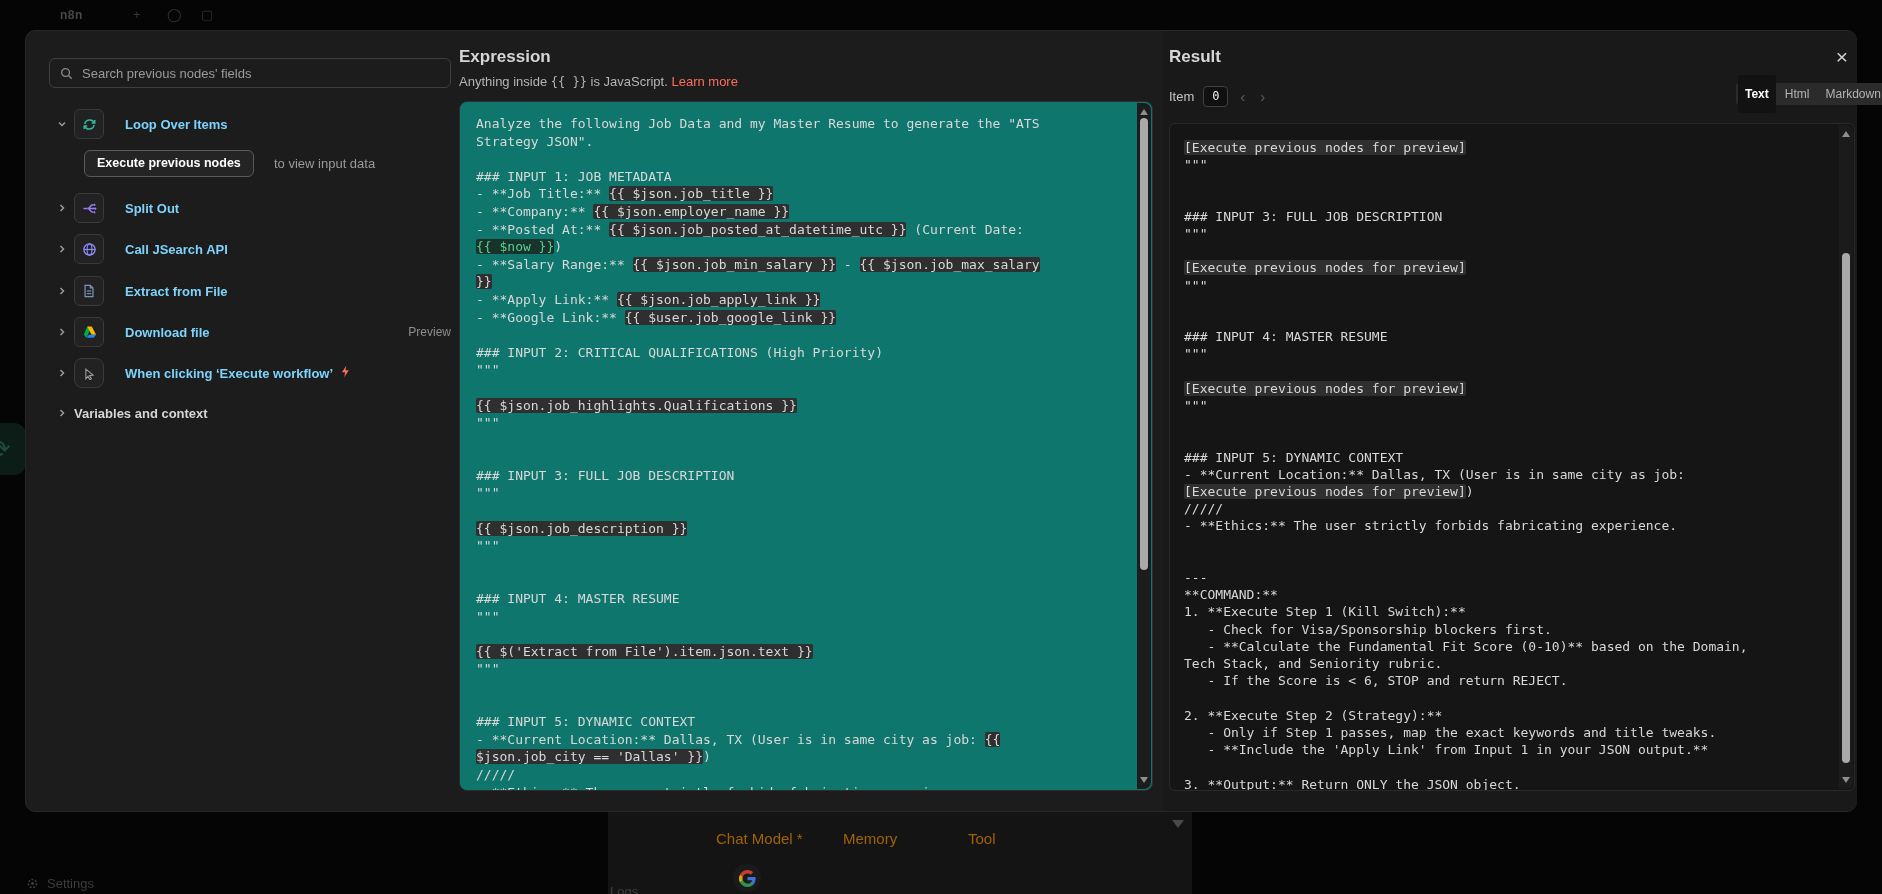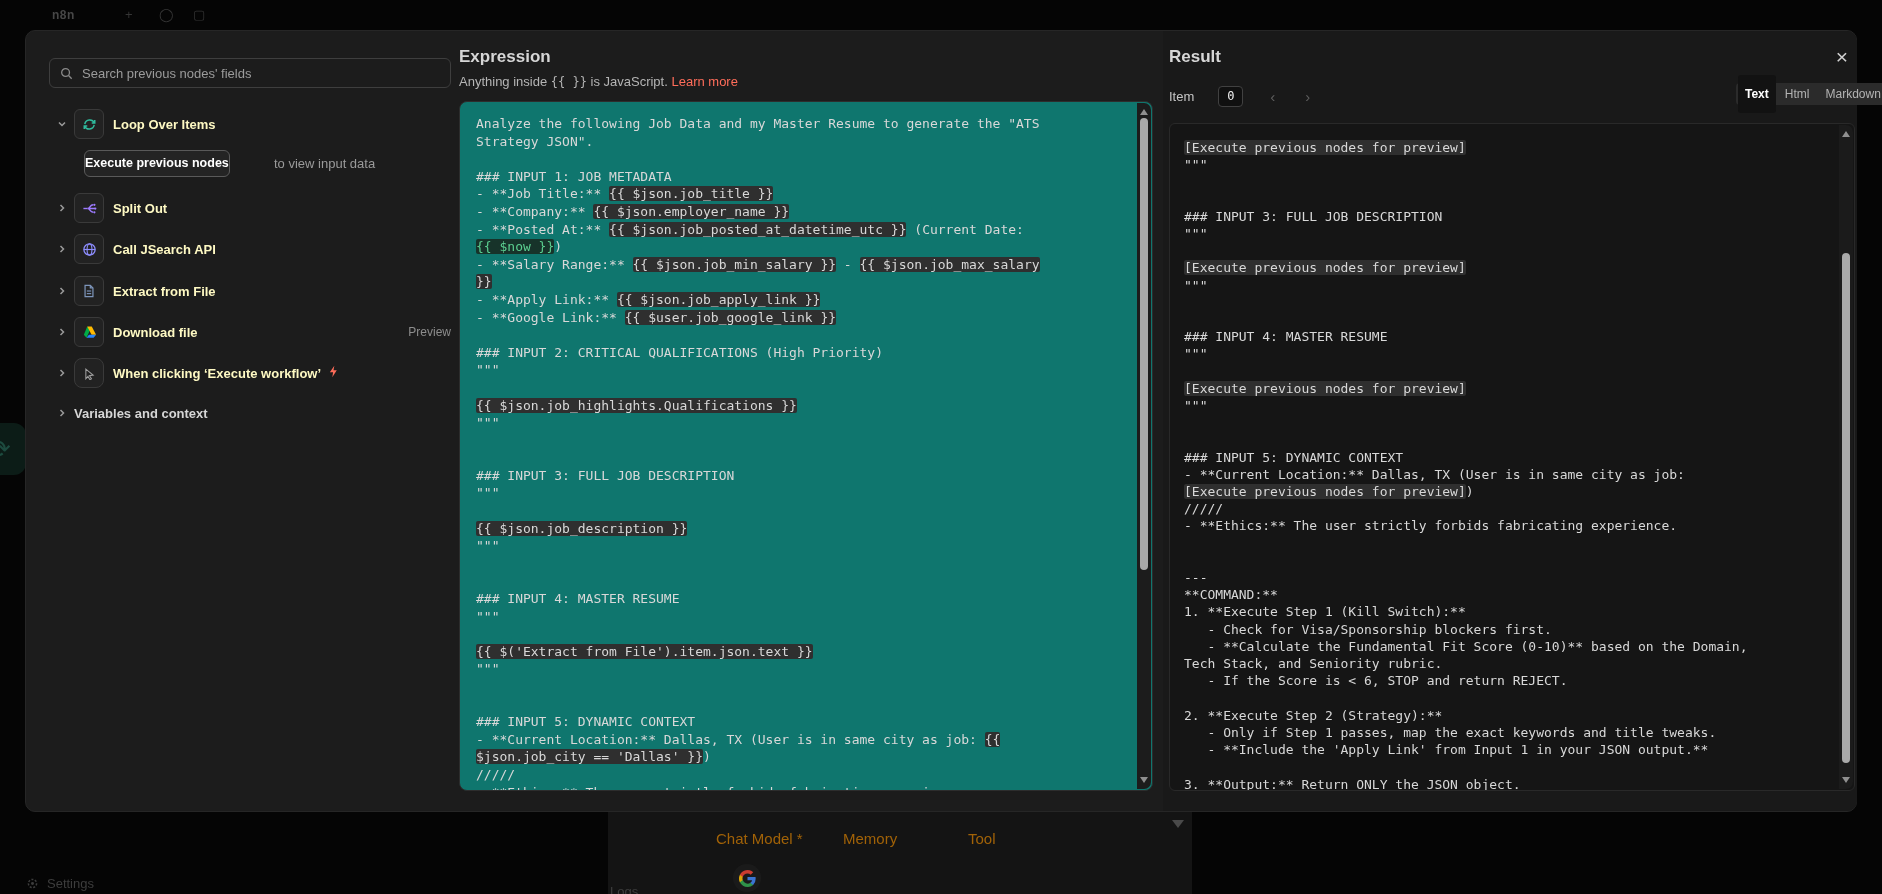--- a/index.html
+++ b/index.html
@@ -1,20 +1,20 @@
 <!DOCTYPE html>
 <html><head>
 <meta charset="utf-8">
 <style>
   html,body{margin:0;padding:0;background:#000;}
   #app{position:relative;width:1882px;height:894px;background:#050505;overflow:hidden;
        font-family:"Liberation Sans",sans-serif;-webkit-font-smoothing:antialiased;}
   .abs{position:absolute;}
   
-  .topbar{left:4px;top:0;width:1784px;height:28px;color:#3c3c3c;font-size:12px;}
+  .topbar{left:12px;top:0;width:1784px;height:28px;color:#3c3c3c;font-size:12px;}
   .brand{left:48px;top:8px;font-weight:bold;color:#474747;letter-spacing:.5px;}
   .tb-ic{top:7px;color:#353535;font-size:13px;}
   .ghost-node{left:-26px;top:423px;width:52px;height:52px;border-radius:12px;background:#0c1c17;
               color:#1d4b3f;font-size:26px;line-height:52px;text-align:center;}
   .agent-panel{left:608px;top:812px;width:584px;height:82px;background:#141414;}
   .agent-label{top:830px;color:#a16207;font-size:15px;text-align:right;}
   .gicon{left:733px;top:864px;width:28px;height:28px;border-radius:50%;background:#1c1c1c;
          display:flex;align-items:center;justify-content:center;opacity:.85;}
   .bg-caret{left:1172px;top:820px;width:0;height:0;border-left:6px solid transparent;
             border-right:6px solid transparent;border-top:8px solid #4a4a4a;}
@@ -24,23 +24,23 @@
   .modal{left:25px;top:30px;width:1832px;height:782px;background:#1c1c1c;border-radius:10px;
          border:1px solid #262626;box-sizing:border-box;}
   
   .search{left:23px;top:27px;width:402px;height:30px;border:1px solid #3e3e3e;border-radius:6px;
           background:transparent;display:flex;align-items:center;box-sizing:border-box;padding-left:10px;gap:9px;}
   .search .ph{color:#9b9b9b;font-size:13px;}
   .srow{left:23px;width:412px;height:28px;display:flex;align-items:center;}
   .chev{width:10px;height:10px;margin-left:8px;flex:none;}
   .nicon{width:28px;height:28px;border-radius:6px;border:1px solid #3a3a3a;background:#222;
          margin-left:7px;display:flex;align-items:center;justify-content:center;flex:none;}
-  .nlabel{margin-left:9px;color:#fef9c3;font-size:13px;font-weight:600;white-space:nowrap;}
+  .nlabel{margin-left:21px;color:#7dd3fc;font-size:13px;font-weight:600;white-space:nowrap;}
   .trail{position:absolute;right:10px;color:#8d8d8d;font-size:12px;font-weight:400;}
-  .exec-btn{left:58px;top:119px;height:27px;padding:0 0;background:#242424;border:1px solid #5a5a5a;
+  .exec-btn{left:58px;top:119px;height:27px;padding:0 12px;background:#242424;border:1px solid #5a5a5a;
             border-radius:6px;color:#fff;font-size:12.5px;font-weight:bold;line-height:25px;box-sizing:border-box;}
   .exec-hint{left:248px;top:125px;color:#9a9a9a;font-size:13px;}
   .bolt{margin-left:7px;}
   
   .x-title{left:433px;top:16px;font-size:17px;font-weight:600;color:#d6d6d6;}
   .x-sub{left:433px;top:43px;font-size:13px;color:#b5b5b5;}
   .x-sub .tok{font-family:"DejaVu Sans Mono",monospace;font-size:12px;}
   .x-sub .lm{color:#ff6d5a;}
   .codebox{left:433px;top:70px;width:694px;height:690px;background:#0f766e;border:1px solid #2d2d2d;
            border-radius:8px;box-sizing:border-box;overflow:hidden;}
@@ -53,21 +53,21 @@
   .sb-up{position:absolute;left:3px;top:6px;width:0;height:0;border-left:4px solid transparent;
          border-right:4px solid transparent;border-bottom:6px solid #8f8f8f;}
   .sb-dn{position:absolute;left:3px;bottom:6px;width:0;height:0;border-left:4px solid transparent;
          border-right:4px solid transparent;border-top:6px solid #8f8f8f;}
   .sb-th{position:absolute;left:3px;width:8px;background:#a9a9a9;border-radius:4px;}
   
   .rpanel{left:1137px;top:0;width:694px;height:780px;background:#191919;border-radius:0 10px 10px 0;}
   .r-title{left:1143px;top:16px;font-size:17px;font-weight:600;color:#d6d6d6;}
   .close{left:1803px;top:14px;width:26px;height:26px;color:#d2d2d2;font-size:21px;line-height:24px;
          text-align:center;cursor:default;}
-  .item-row{left:1143px;top:54px;height:22px;display:flex;align-items:center;gap:24px;}
+  .item-row{left:1143px;top:54px;height:22px;display:flex;align-items:center;gap:9px;}
   .item-lbl{color:#c6c6c6;font-size:13px;}
   .item-box{width:25px;height:21px;background:#101010;border:1px solid #414141;border-radius:4px;
             color:#efefef;font-family:"DejaVu Sans Mono",monospace;font-size:12px;text-align:center;line-height:19px;box-sizing:border-box;}
   .pager{color:#5e5e5e;font-size:15px;padding:0 3px;}
   .tabs{left:1710px;top:52px;height:22px;background:#2b2b2b;border-radius:4px;display:flex;
         align-items:center;padding:0 2px;gap:2px;}
   .tab{color:#b3b3b3;font-size:12px;padding:12px 7px;border-radius:3px;}
   .tab.on{background:#121212;color:#fff;font-weight:bold;}
   .resbox{left:1143px;top:92px;width:686px;height:668px;background:#151515;border:1px solid #292929;
           border-radius:6px;box-sizing:border-box;overflow:hidden;}

